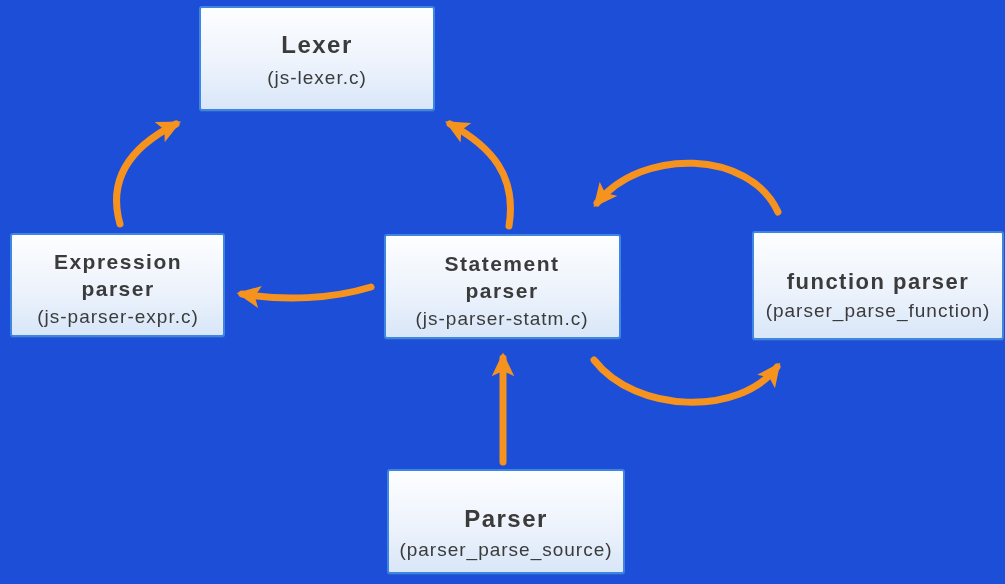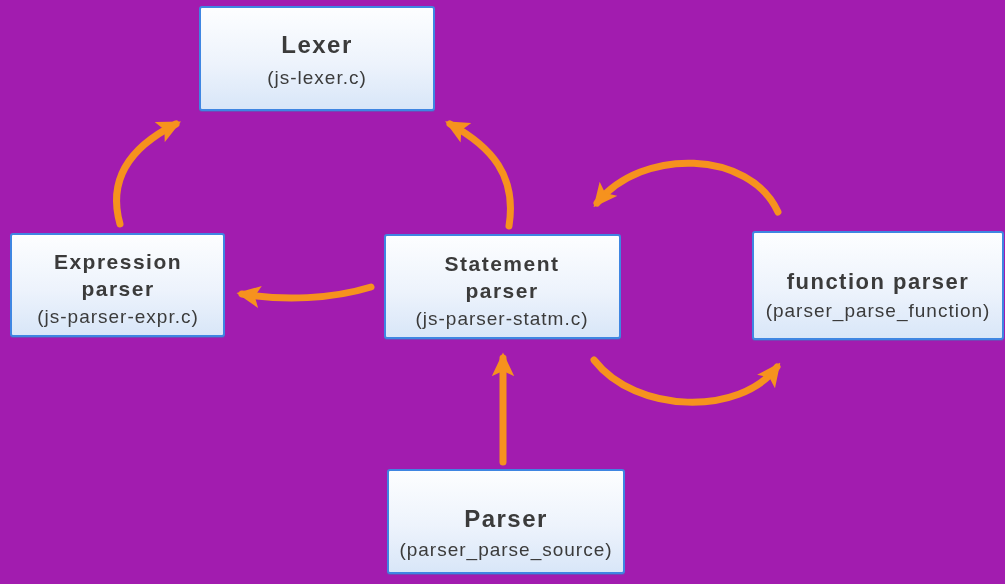--- a/index.html
+++ b/index.html
@@ -4,21 +4,21 @@
 <style>
   html, body {
     margin: 0;
     padding: 0;
     background: #ffffff;
   }
   .stage {
     position: relative;
     width: 1005px;
     height: 584px;
-    background: #a21caf;
+    background: #1d4ed8;
     overflow: hidden;
     font-family: "Liberation Sans", sans-serif;
   }
   svg { display: block; }
   .edge {
     fill: none;
     stroke: #F6921E;
     stroke-width: 7;
     stroke-linecap: round;
   }

